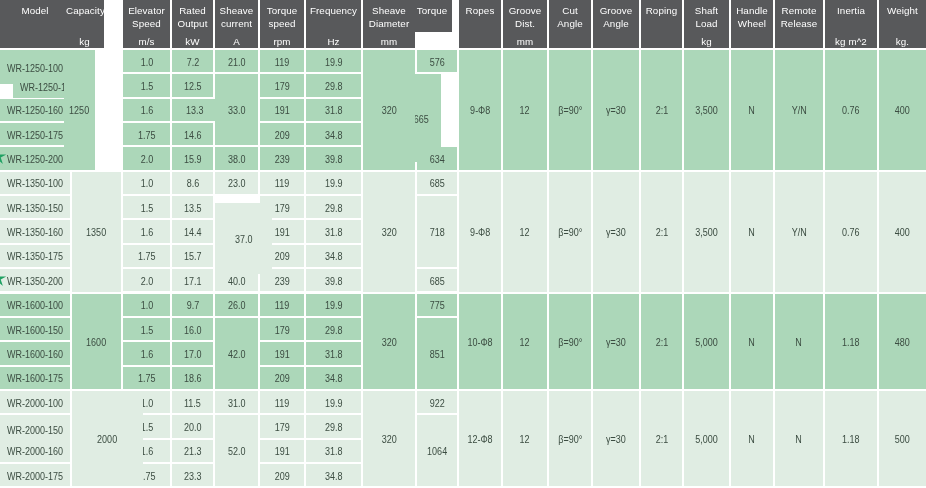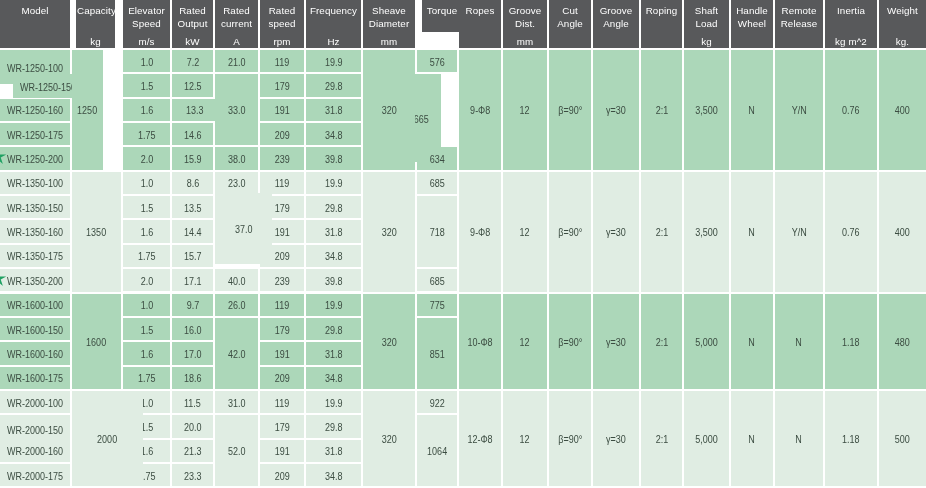--- a/index.html
+++ b/index.html
@@ -35,49 +35,49 @@
   .star-wrap svg { display:block; }
 </style>
 </head>
 <body>
 
 <div id="spec-table">
   <div class="thead">
     <div class="hcell" style="left:0px;top:0;width:70px;height:48px">
       <div class="htitle">Model</div>
     </div>
-    <div class="hcell" style="left:76px;top:0;width:39px;height:48px">
+    <div class="hcell" style="left:65px;top:0;width:39px;height:48px">
       <div class="htitle">Capacity</div>
       <div class="hunit">kg</div>
     </div>
     <div class="hcell" style="left:123px;top:0;width:47px;height:48px">
       <div class="htitle">Elevator Speed</div>
       <div class="hunit">m/s</div>
     </div>
     <div class="hcell" style="left:172px;top:0;width:41px;height:48px">
       <div class="htitle">Rated Output</div>
       <div class="hunit">kW</div>
     </div>
     <div class="hcell" style="left:215px;top:0;width:43px;height:48px">
-      <div class="htitle">Rated current</div>
+      <div class="htitle">Sheave current</div>
       <div class="hunit">A</div>
     </div>
     <div class="hcell" style="left:260px;top:0;width:44px;height:48px">
-      <div class="htitle">Rated speed</div>
+      <div class="htitle">Torque speed</div>
       <div class="hunit">rpm</div>
     </div>
     <div class="hcell" style="left:306px;top:0;width:55px;height:48px">
       <div class="htitle">Frequency</div>
       <div class="hunit">Hz</div>
     </div>
     <div class="hcell" style="left:363px;top:0;width:52px;height:48px">
       <div class="htitle">Sheave Diameter</div>
       <div class="hunit">mm</div>
     </div>
-    <div class="hcell" style="left:422px;top:0;width:40px;height:32px">
+    <div class="hcell" style="left:412px;top:0;width:40px;height:32px">
       <div class="htitle">Torque</div>
       <div class="hunit">Nm</div>
     </div>
     <div class="hcell" style="left:459px;top:0;width:42px;height:48px">
       <div class="htitle">Ropes</div>
     </div>
     <div class="hcell" style="left:503px;top:0;width:44px;height:48px">
       <div class="htitle">Groove Dist.</div>
       <div class="hunit">mm</div>
     </div>
@@ -196,21 +196,21 @@
       </div>
     <div class="cell band-dark" style="left:417px;top:50px;width:40px;height:22.35px">
         <span>576</span>
       </div>
     <div class="cell band-dark" style="left:401px;top:74.35px;width:40px;height:88px">
         <span>665</span>
       </div>
     <div class="cell band-dark" style="left:417px;top:147.4px;width:40px;height:22.35px">
         <span>634</span>
       </div>
-    <div class="cell band-dark" style="left:72px;top:50px;width:31px;height:119.75px">
+    <div class="cell band-dark" style="left:64px;top:50px;width:31px;height:119.75px">
         <span>1250</span>
       </div>
     <div class="cell band-dark" style="left:363px;top:50px;width:52px;height:119.75px">
         <span>320</span>
       </div>
     <div class="cell band-dark" style="left:459px;top:50px;width:42px;height:119.75px">
         <span>9-Φ8</span>
       </div>
     <div class="cell band-dark" style="left:503px;top:50px;width:44px;height:119.75px">
         <span>12</span>
@@ -317,21 +317,21 @@
       </div>
     <div class="cell band-light" style="left:306px;top:244.8px;width:55px;height:22.35px">
         <span>34.8</span>
       </div>
     <div class="cell band-light" style="left:306px;top:269.15px;width:55px;height:22.35px">
         <span>39.8</span>
       </div>
     <div class="cell band-light" style="left:215px;top:171.75px;width:43px;height:22.35px">
         <span>23.0</span>
       </div>
-    <div class="cell band-light" style="left:215px;top:193px;width:57px;height:71.05px">
+    <div class="cell band-light" style="left:215px;top:203px;width:57px;height:71.05px">
         <span>37.0</span>
       </div>
     <div class="cell band-light" style="left:215px;top:269.15px;width:43px;height:22.35px">
         <span>40.0</span>
       </div>
     <div class="cell band-light" style="left:417px;top:171.75px;width:40px;height:22.35px">
         <span>685</span>
       </div>
     <div class="cell band-light" style="left:417px;top:196.1px;width:40px;height:71.05px">
         <span>718</span>

